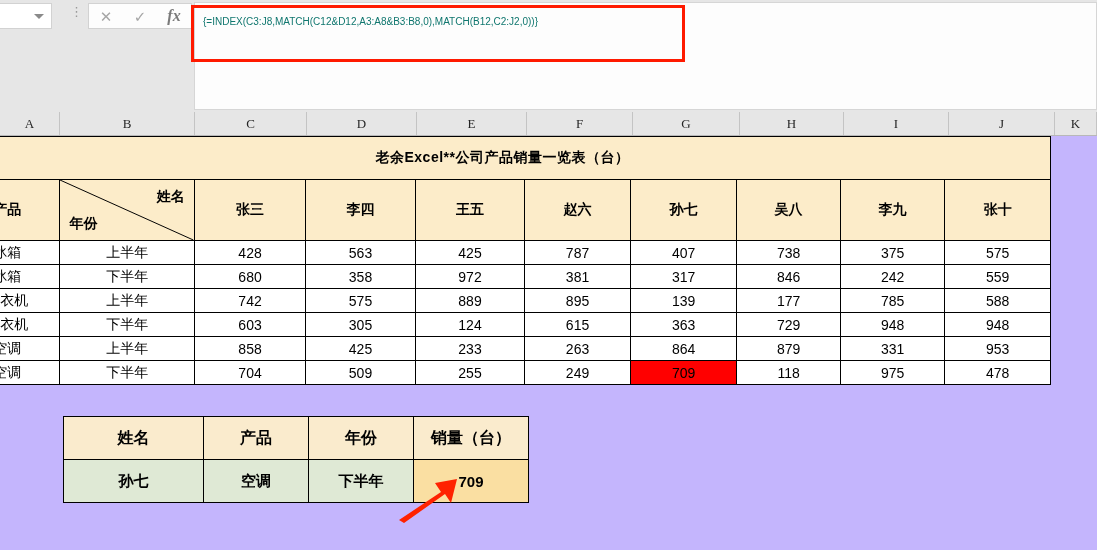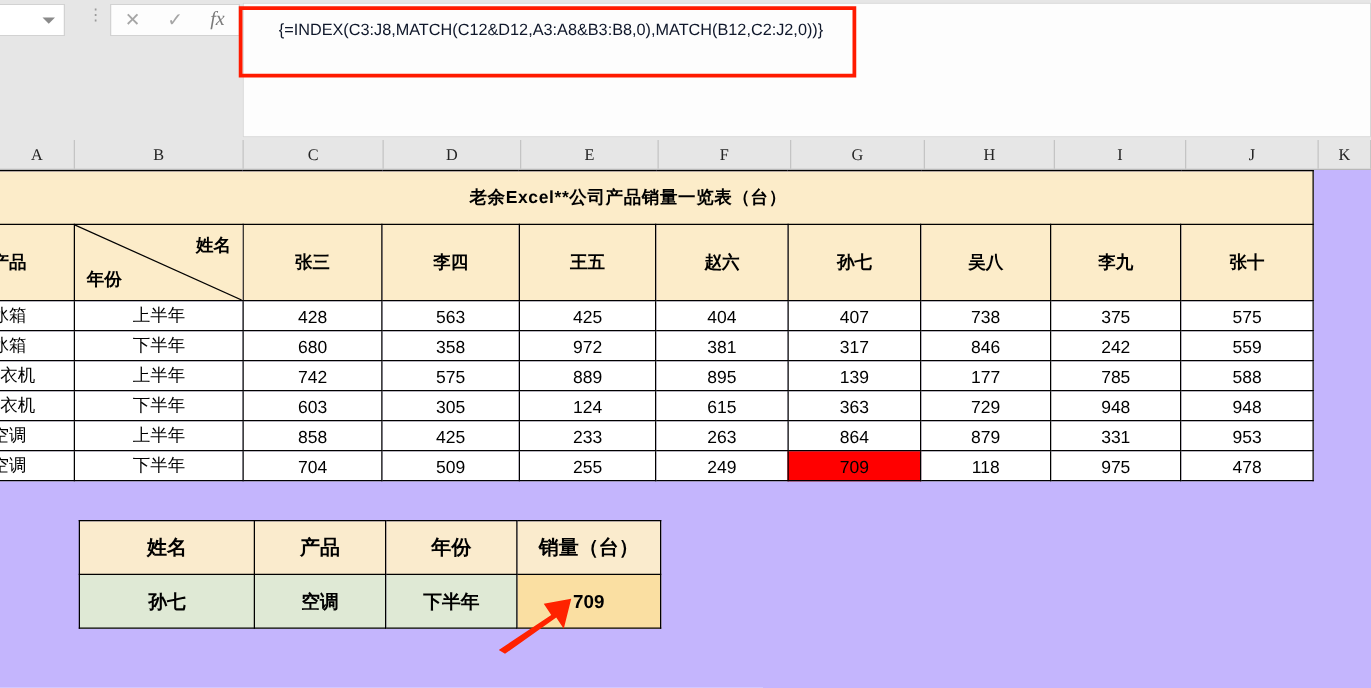--- a/index.html
+++ b/index.html
@@ -63,39 +63,39 @@
     color: #a6a6a6;
     font-size: 15px;
     line-height: 1;
     width: 30px;
     text-align: center;
     user-select: none;
   }
   .fxbtn.fx-italic {
     font-family: "Liberation Serif", "DejaVu Serif", serif;
     font-style: italic;
-    font-weight: normal;
+    font-weight: bold;
     color: #7b7b7b;
     font-size: 16px;
   }
 
   
   .formula-wrap {
     position: absolute;
     left: 194px; top: 2px;
     width: 903px; height: 108px;
     background: #fdfdfd;
     border: 1px solid #d6d6d6;
     box-sizing: border-box;
   }
   .formula-text {
     position: absolute;
-    left: 28px; top: 13px;
-    font-size: 13px;
-    color: #0f172a;
+    left: 8px; top: 13px;
+    font-size: 10px;
+    color: #0f766e;
     white-space: nowrap;
     font-family: "Liberation Sans", "DejaVu Sans", sans-serif;
   }
   .formula-highlight {
     position: absolute;
     left: 191px; top: 5px;
     width: 494px; height: 57px;
     border: 3px solid #ff1a00;
     box-sizing: border-box;
     pointer-events: none;
@@ -325,21 +325,21 @@
         <td class="hdr-cell">李九</td>
         <td class="hdr-cell">张十</td>
       </tr>
 
       <tr>
         <td class="cat-cell">冰箱</td>
         <td class="cat-cell">上半年</td>
         <td class="num-cell">428</td>
         <td class="num-cell">563</td>
         <td class="num-cell">425</td>
-        <td class="num-cell">404</td>
+        <td class="num-cell">787</td>
         <td class="num-cell">407</td>
         <td class="num-cell">738</td>
         <td class="num-cell">375</td>
         <td class="num-cell">575</td>
       </tr>
       <tr>
         <td class="cat-cell">冰箱</td>
         <td class="cat-cell">下半年</td>
         <td class="num-cell">680</td>
         <td class="num-cell">358</td>

